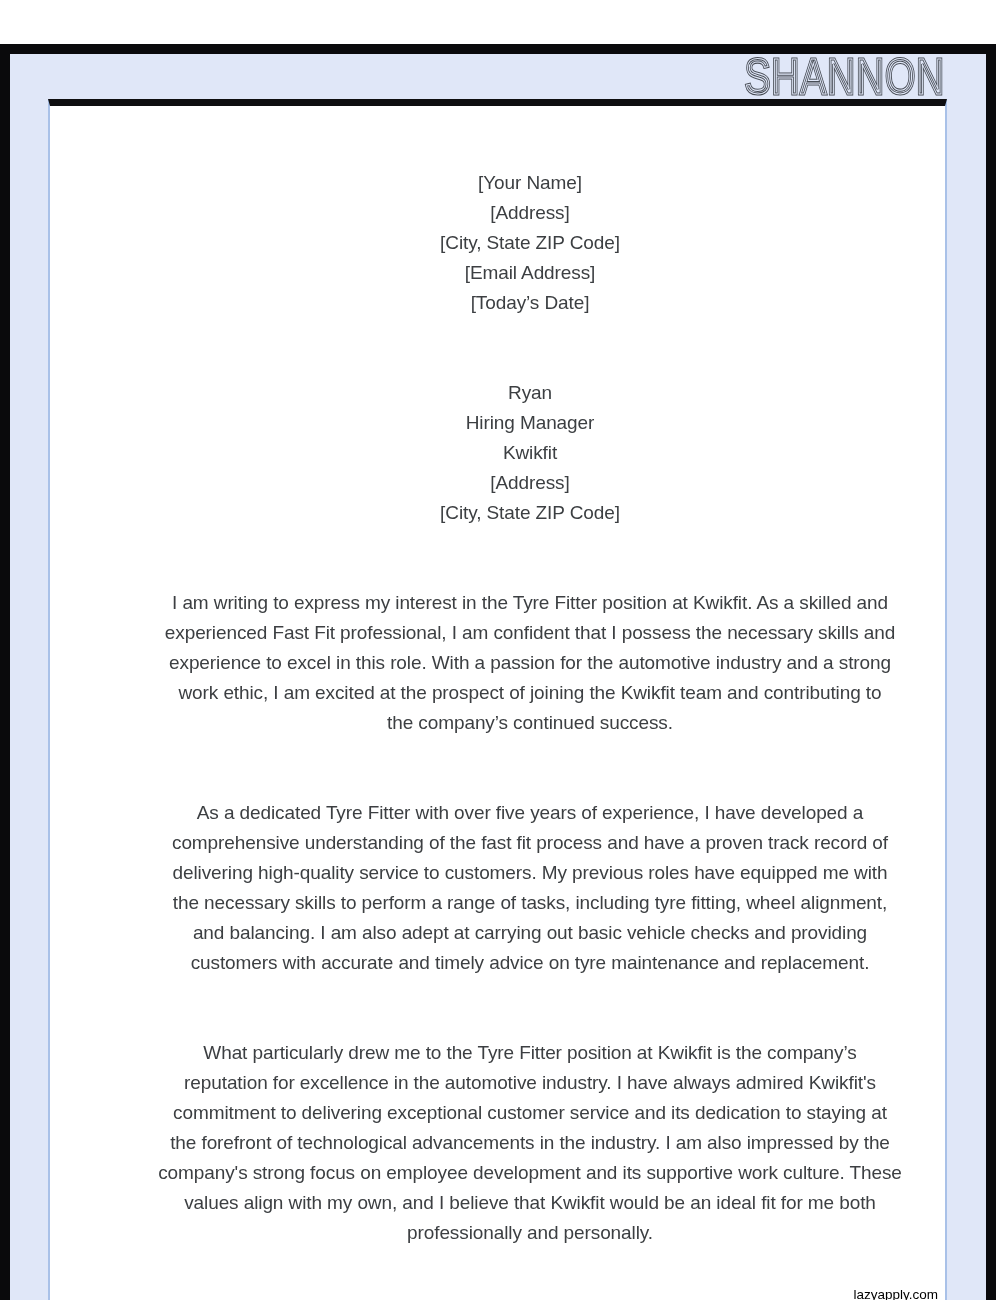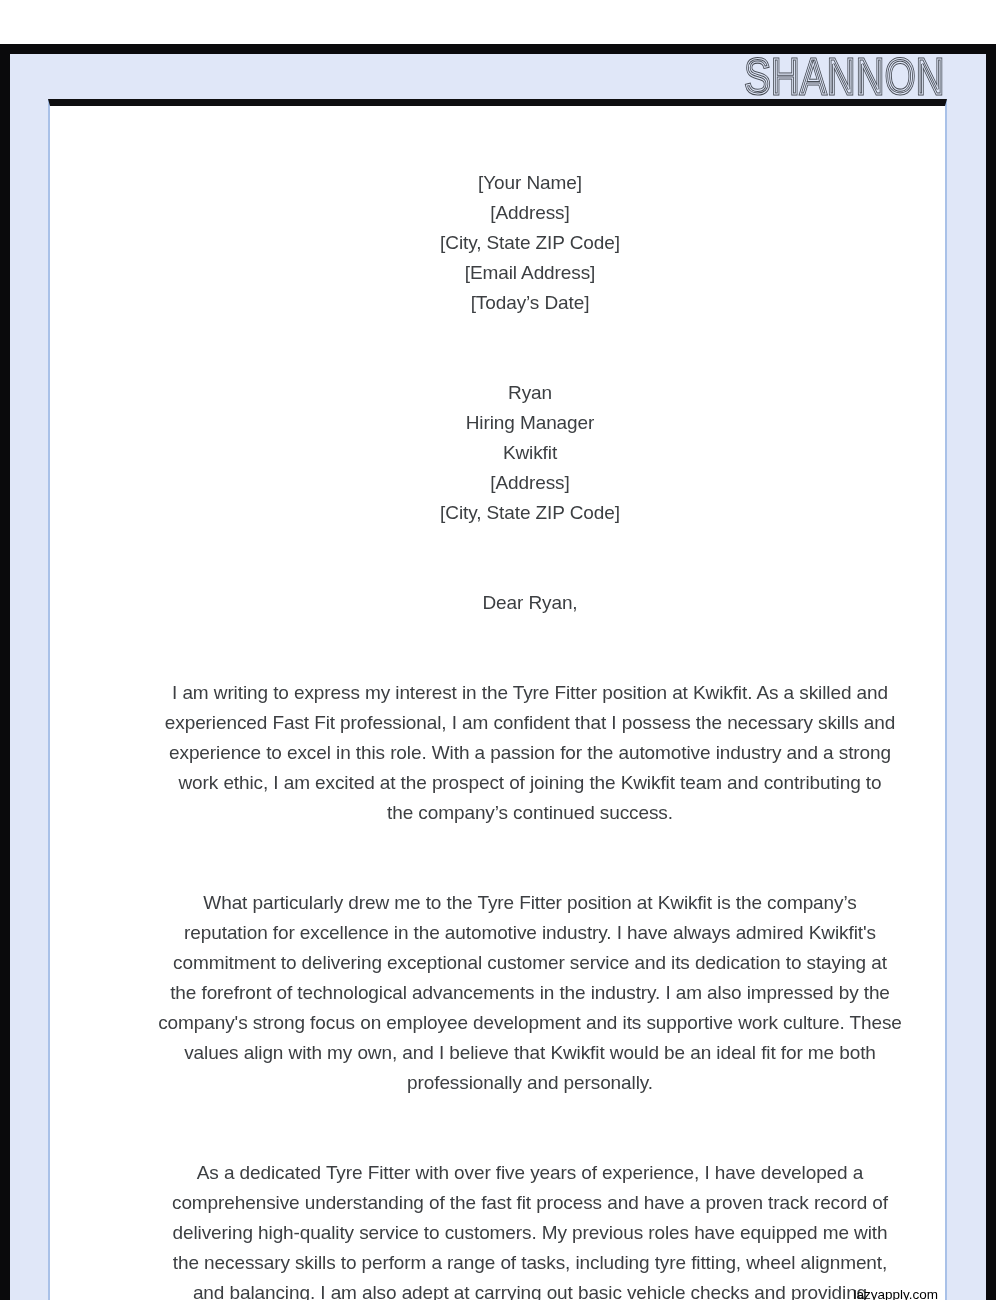--- a/index.html
+++ b/index.html
@@ -84,37 +84,36 @@
     <p>[Your Name]
 [Address]
 [City, State ZIP Code]
 [Email Address]
 [Today’s Date]</p>
     <p>Ryan
 Hiring Manager
 Kwikfit
 [Address]
 [City, State ZIP Code]</p>
-    <p>Dear Ryan,</p>
     <p>I am writing to express my interest in the Tyre Fitter position at Kwikfit. As a skilled and
 experienced Fast Fit professional, I am confident that I possess the necessary skills and
 experience to excel in this role. With a passion for the automotive industry and a strong
 work ethic, I am excited at the prospect of joining the Kwikfit team and contributing to
 the company’s continued success.</p>
+    <p>As a dedicated Tyre Fitter with over five years of experience, I have developed a
+comprehensive understanding of the fast fit process and have a proven track record of
+delivering high-quality service to customers. My previous roles have equipped me with
+the necessary skills to perform a range of tasks, including tyre fitting, wheel alignment,
+and balancing. I am also adept at carrying out basic vehicle checks and providing
+customers with accurate and timely advice on tyre maintenance and replacement.</p>
     <p>What particularly drew me to the Tyre Fitter position at Kwikfit is the company’s
 reputation for excellence in the automotive industry. I have always admired Kwikfit's
 commitment to delivering exceptional customer service and its dedication to staying at
 the forefront of technological advancements in the industry. I am also impressed by the
 company's strong focus on employee development and its supportive work culture. These
 values align with my own, and I believe that Kwikfit would be an ideal fit for me both
 professionally and personally.</p>
-    <p>As a dedicated Tyre Fitter with over five years of experience, I have developed a
-comprehensive understanding of the fast fit process and have a proven track record of
-delivering high-quality service to customers. My previous roles have equipped me with
-the necessary skills to perform a range of tasks, including tyre fitting, wheel alignment,
-and balancing. I am also adept at carrying out basic vehicle checks and providing
-customers with accurate and timely advice on tyre maintenance and replacement.</p>
     
   </div>
 
   <div class="watermark">lazyapply.com</div>
 
 </div>
 
 </body></html>

